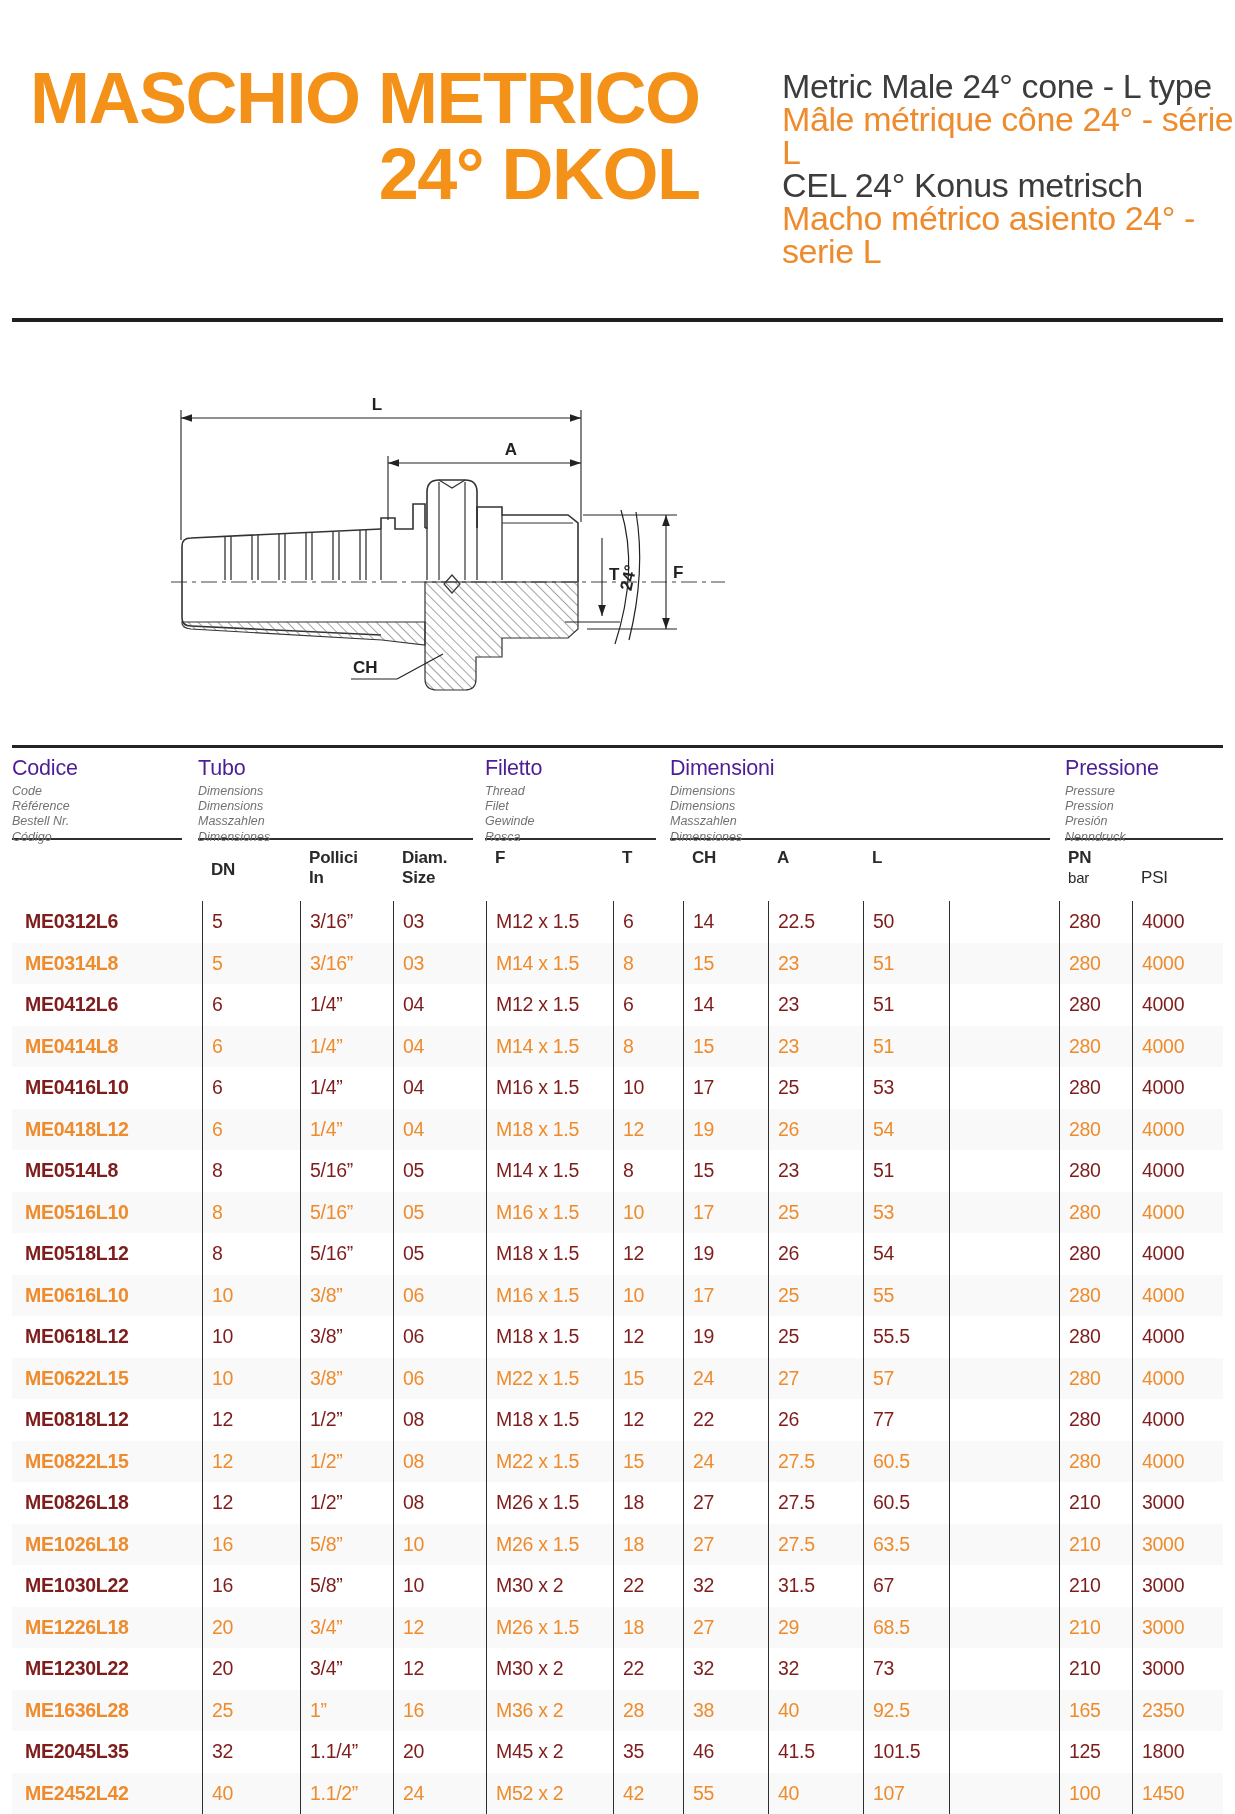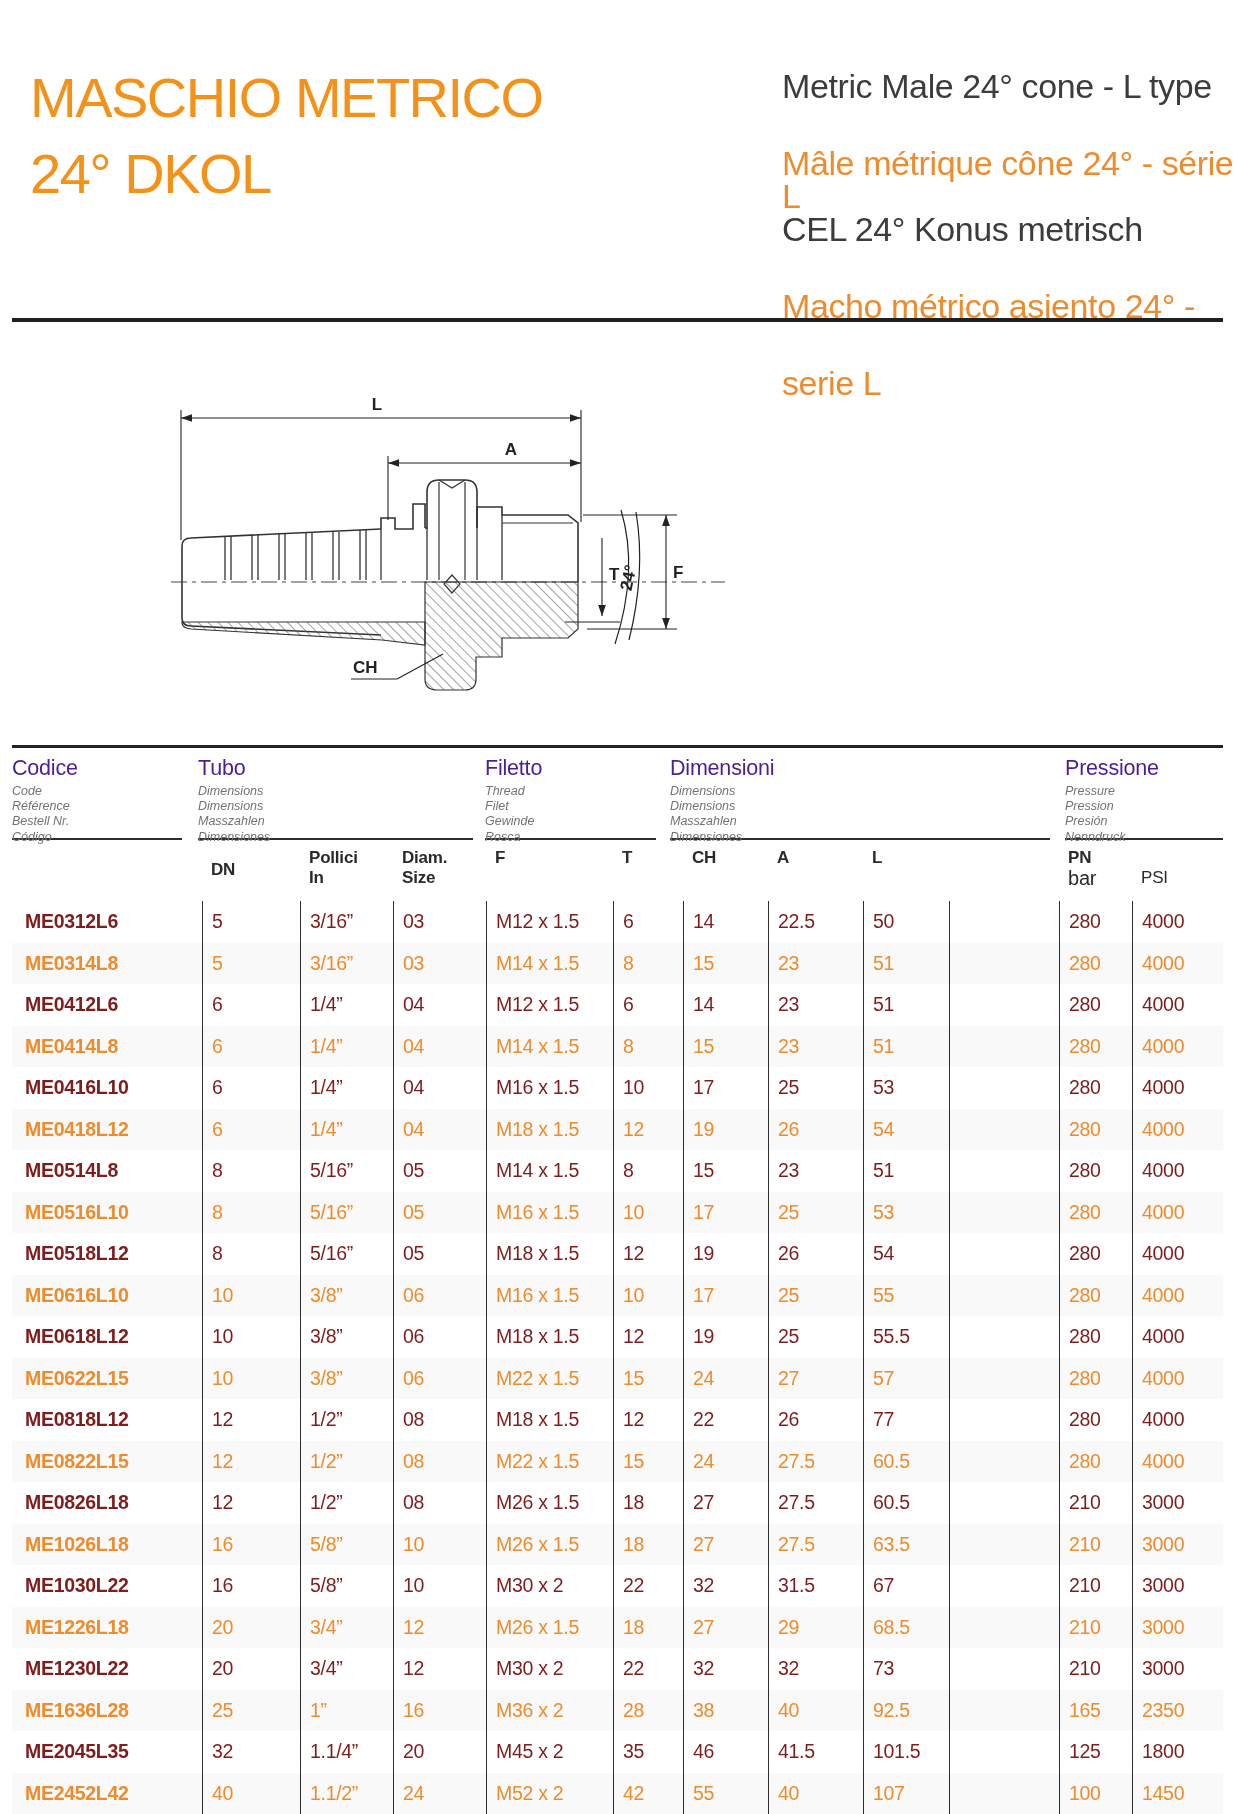--- a/index.html
+++ b/index.html
@@ -10,47 +10,47 @@
   }
   html,body{margin:0;padding:0;background:#e9e9e9;}
   .page{
     position:relative; width:1235px; height:1814px; background:#ffffff;
     margin:0 auto; overflow:hidden;
     font-family:"Liberation Sans", sans-serif; color:var(--dark);
   }
   
   .title{
     position:absolute; left:30px; top:60px;
-    font-size:56px; font-weight:normal; line-height:76px;
-    letter-spacing:-1.5px; color:var(--title);
+    font-size:72px; font-weight:bold; line-height:76px;
+    letter-spacing:-1.5px; color:var(--title);text-align:right;
   }
   .subtitles{
     position:absolute; left:782px; top:70px;
     font-size:34px; line-height:33px; letter-spacing:-0.4px;
   }
   .sline.dark{color:#3c3c3c;}
-  .sline.orange{color:var(--accent);margin-top:44px;}
+  .sline.orange{color:var(--accent);}
   .rule-top{position:absolute; left:12px; top:318px; width:1211px; height:4px; background:#1f1f1f;}
   
   .diagram{position:absolute; left:125px; top:332px;}
   .dimlabel{font-family:"Liberation Sans", sans-serif; font-size:17px; font-weight:bold; fill:#222;}
   
   .rule-table{position:absolute; left:12px; top:745px; width:1211px; height:2.5px; background:#242424;}
   .ghead{position:absolute; left:12px; top:756px; width:1211px; height:88px;}
   .group{position:absolute; top:0; height:84px; border-bottom:2px solid var(--line); box-sizing:border-box;}
   .g0{left:0;width:170px;} .g1{left:186px;width:275px;} .g2{left:473px;width:171px;}
   .g3{left:658px;width:380px;} .g4{left:1053px;width:158px;}
   .gtitle{font-size:21.5px; color:#4c1d95; letter-spacing:-0.2px; margin-bottom:3px;}
   .gsub{font-size:12.5px; font-style:italic; line-height:15.2px; color:#737373;}
   .subheader{position:absolute; left:12px; top:848px; width:1211px; height:53px;
     font-weight:bold; font-size:17px; color:#2a2a2a; letter-spacing:-0.2px;}
   .sub{position:absolute; top:0; padding-left:9px;}
   .sub div{line-height:20px;}
   .sub-dn{padding-top:12px;}
-  .sub-pn div:nth-child(2){font-weight:normal; font-size:20px;}
+  .sub-pn div:nth-child(2){font-weight:normal; font-size:15px;}
   .sub-psi{padding-top:20px; font-weight:normal;}
   
   .col-code{left:0; width:190px;}
   .col-dn{left:190px; width:98px;}
   .col-inch{left:288px; width:93px;}
   .col-size{left:381px; width:93px;}
   .col-f{left:474px; width:127px;}
   .col-t{left:601px; width:70px;}
   .col-ch{left:671px; width:85px;}
   .col-a{left:756px; width:95px;}

